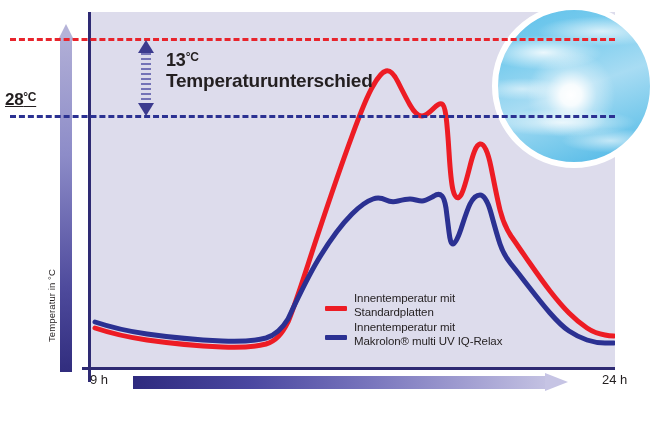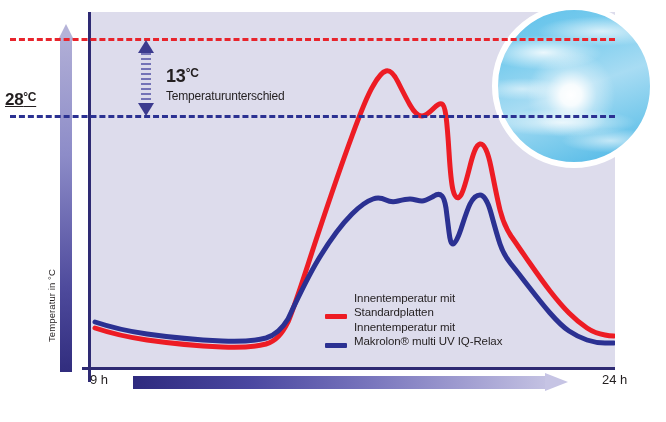--- a/index.html
+++ b/index.html
@@ -177,36 +177,35 @@
       #6f6eb4 0px, #6f6eb4 2px,
       rgba(255,255,255,0) 2px, rgba(255,255,255,0) 5px
     );
     opacity: .95;
   }
   #diff-text {
     position: absolute;
     left: 32px;
     top: 6px;
     width: 200px;
-    margin-top: 16px;
   }
   #diff-value {
     font-size: 18px;
     font-weight: bold;
     color: #231f20;
     line-height: 22px;
     letter-spacing: -0.2px;
   }
   #diff-value .deg {
     font-size: 12px;
     vertical-align: 5px;
   }
   #diff-caption {
-    font-size: 12px;
-    font-weight: normal;
+    font-size: 19px;
+    font-weight: bold;
     color: #231f20;
     line-height: 19px;
     letter-spacing: -0.2px;
     white-space: nowrap;
   }
 
   
   #sky-circle {
     position: absolute;
     left: 492px;
@@ -238,21 +237,21 @@
 
   
   #legend {
     position: absolute;
     left: 325px;
     top: 292px;
     width: 230px;
   }
   .legend-row {
     display: flex;
-    align-items: flex-end;
+    align-items: center;
     margin-bottom: 2px;
   }
   .legend-swatch {
     width: 22px;
     height: 5px;
     margin-top: 5px;
     margin-right: 7px;
     flex: none;
     border-radius: 1px;
   }

